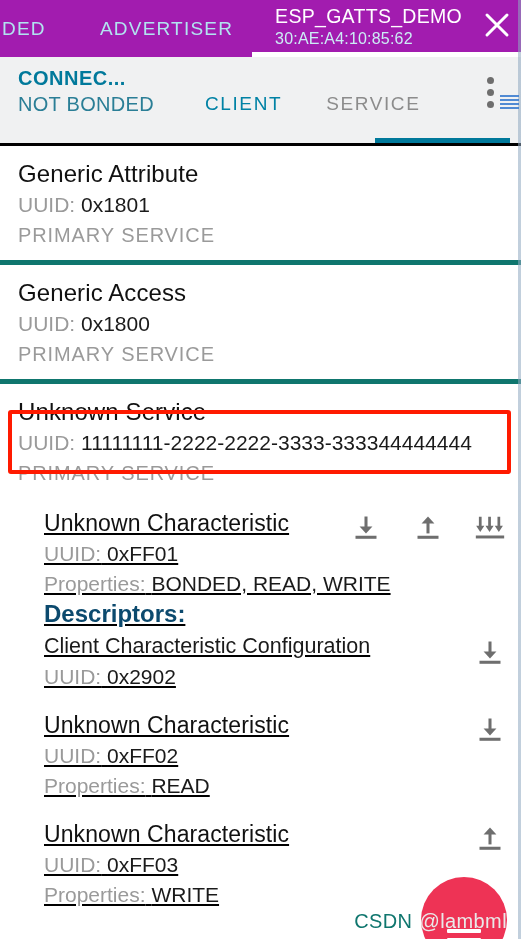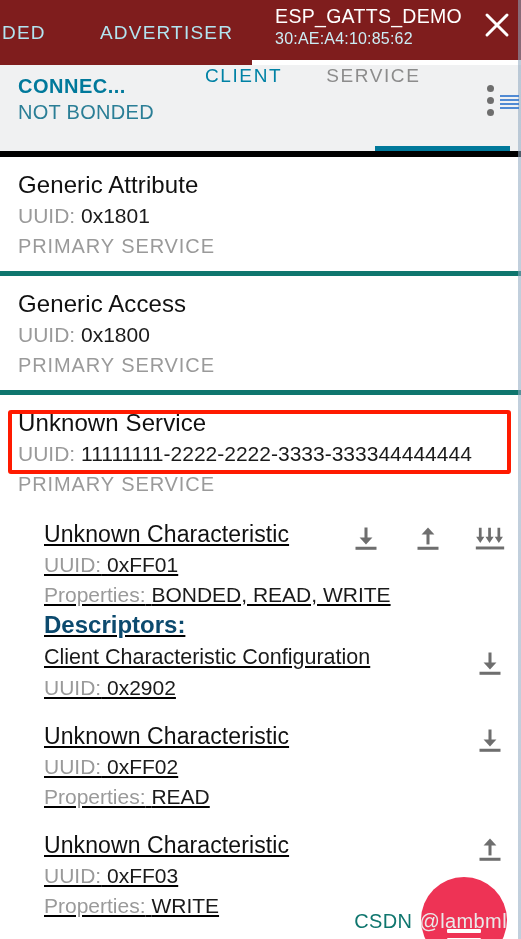--- a/index.html
+++ b/index.html
@@ -16,22 +16,22 @@
     width: 521px;
     height: 939px;
     overflow: hidden;
     background: #ffffff;
     box-sizing: border-box;
   }
 
   
   .topbar {
     position: relative;
-    height: 65px;
-    background: #7f1d1d;
+    height: 57px;
+    background: #a21caf;
     display: flex;
     align-items: stretch;
     overflow: hidden;
   }
   .topbar-tab {
     display: flex;
     align-items: center;
     justify-content: center;
     color: #B2E4F0;
     font-size: 19px;
@@ -99,21 +99,21 @@
   }
 
   
   .subbar {
     position: relative;
     height: 86px;
     background: #F0F1F2;
     display: flex;
     align-items: flex-start;
     overflow: hidden;
-    border-bottom: 6px solid #000000;
+    border-bottom: 3px solid #000000;
   }
   .conn-block {
     width: 185px;
     padding: 8px 0 0 18px;
     box-sizing: border-box;
     cursor: pointer;
     overflow: hidden;
   }
   .conn-main {
     color: #00799B;
@@ -135,20 +135,21 @@
     align-items: flex-start;
     position: relative;
     height: 100%;
   }
   .cs-tab {
     position: relative;
     font-size: 19px;
     letter-spacing: 1.6px;
     cursor: pointer;
     white-space: nowrap;
+    margin-top: 36px;
   }
   .cs-tab.client { color: #0082A5; margin-left: 20px; }
   .cs-tab.server { color: #8C8C8C; margin-left: 44px; }
   .cs-underline {
     position: absolute;
     left: 190px;
     bottom: 0;
     width: 135px;
     height: 5px;
     background: #00799B;

